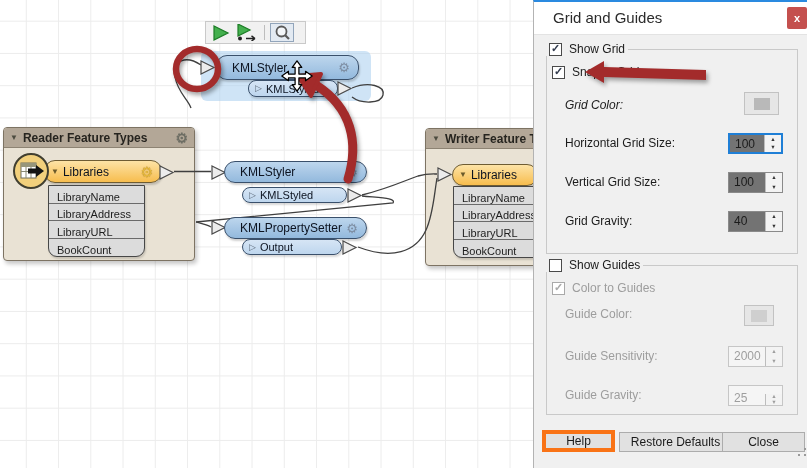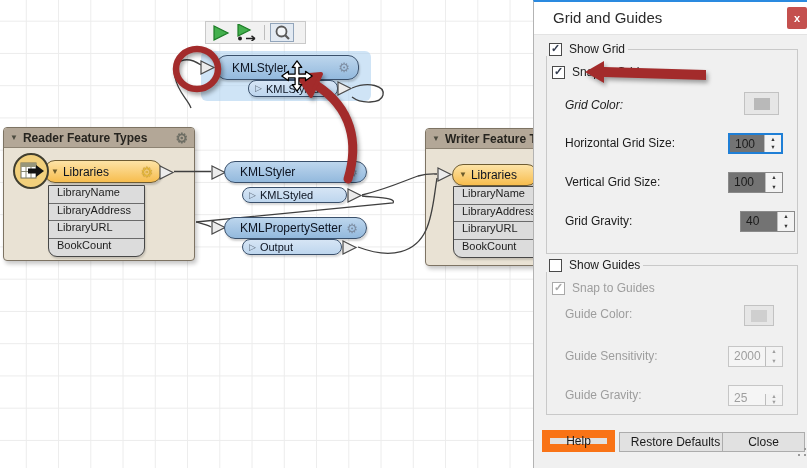--- a/index.html
+++ b/index.html
@@ -45,21 +45,21 @@
   .port-mark{font-size:9px;color:#5f6c7c;line-height:1;}
   .ptri{position:absolute;}
 
   
   .sel-rect{position:absolute;left:201px;top:51px;width:170px;height:50px;border-radius:6px;
     background:rgba(168,205,238,.55);}
 
   
   .attrs{position:absolute;border:1px solid #474747;background:#dcdcdc;overflow:hidden;
     border-radius:0 0 9px 9px;box-shadow:1px 2px 2px rgba(0,0,0,.15);}
-  .attr-row{height:17.5px;border-bottom:1px solid #6b6b6b;display:flex;align-items:flex-start;
+  .attr-row{height:17.5px;border-bottom:1px solid #6b6b6b;display:flex;align-items:flex-end;
     padding:0 4px 0 8px;font-size:11px;color:#1d1d1d;white-space:nowrap;}
   .attr-row:last-child{border-bottom:none;}
   .wrow{position:relative;}
 
   .reader-icon{position:absolute;left:12px;top:152px;z-index:4;}
 
   
   #dialog{position:absolute;left:533px;top:0;width:274px;height:468px;z-index:10;
     background:#f0f0f0;border-left:1px solid #b3b3b3;border-top:2px solid #2a8ae0;}
   .dlg-titlebar{position:absolute;left:0;top:0;width:100%;height:33px;background:#fff;border-bottom:1px solid #e3e3e3;}
@@ -81,21 +81,21 @@
   .clrbtn.dis .sw{background:#cfcfcf;}
   .spin{position:absolute;width:55px;height:21px;background:#737373;border:1px solid #8a8a8a;display:flex;}
   .spin.focus{border:2px solid #1f7fd6;}
   .spin .v{flex:1;font-size:12px;color:#1b1b1b;padding:2px 0 0 5px;}
   .spin .btns{width:17px;display:flex;flex-direction:column;background:#f3f3f3;border-left:1px solid #bdbdbd;}
   .spin .b{flex:1;display:flex;align-items:center;justify-content:center;font-size:5.5px;color:#333;line-height:1;}
   .spin.dis{background:#f5f5f5;border-color:#c6c6c6;}
   .spin.dis .v,.spin.dis .b{color:#9e9e9e;}
   .btn{position:absolute;background:#e1e1e1;border:1px solid #acacac;display:flex;align-items:center;justify-content:center;
     font-size:12px;color:#1a1a1a;white-space:nowrap;}
-  .btn.primary{border:8px solid #f97316;text-align:right;}
+  .btn.primary{border:4px solid #f97316;text-align:right;}
   .grip{position:absolute;left:262px;top:444px;width:12px;height:12px;
     background:
       radial-gradient(circle at 9px 3px,#9a9a9a 1.2px,transparent 1.4px),
       radial-gradient(circle at 9px 9px,#9a9a9a 1.2px,transparent 1.4px),
       radial-gradient(circle at 3px 9px,#9a9a9a 1.2px,transparent 1.4px);}
   .shadowed{filter:drop-shadow(2px 3px 2px rgba(0,0,0,.35));}
 </style>
 </head>
 <body>
 
@@ -323,38 +323,38 @@
     <div class="flabel" style="left:31px;top:173px;">Vertical Grid Size:</div>
     <div class="spin" style="left:194px;top:170px;">
       <span class="v">100</span>
       <span class="btns">
           <span class="b">▲</span>
           <span class="b">▼</span>
         </span>
     </div>
 
     <div class="flabel" style="left:31px;top:212px;">Grid Gravity:</div>
-    <div class="spin" style="left:194px;top:209px;margin-left:12px;">
+    <div class="spin" style="left:194px;top:209px;">
       <span class="v">40</span>
       <span class="btns">
           <span class="b">▲</span>
           <span class="b">▼</span>
         </span>
     </div>
 
     <div class="gbox" style="left:12px;top:263px;width:252px;height:150px;"></div>
     <div class="cbrow" style="left:12px;top:256px;">
       <span class="cb"></span>
       <span class="lbl">Show Guides</span>
     </div>
     <div class="cbrow dis" style="left:15px;top:279px;">
       <span class="cb">
           <span class="ck">✓</span>
         </span>
-      <span class="lbl">Snap to Guides</span>
+      <span class="lbl">Color to Guides</span>
     </div>
 
     <div class="flabel dis" style="left:31px;top:305px;">Guide Color:</div>
     <div class="clrbtn dis" style="left:210px;top:303px;width:30px;height:21px;">
         <span class="sw"></span>
       </div>
 
     <div class="flabel dis" style="left:31px;top:347px;">Guide Sensitivity:</div>
     <div class="spin dis" style="left:194px;top:344px;">
       <span class="v">2000</span>

